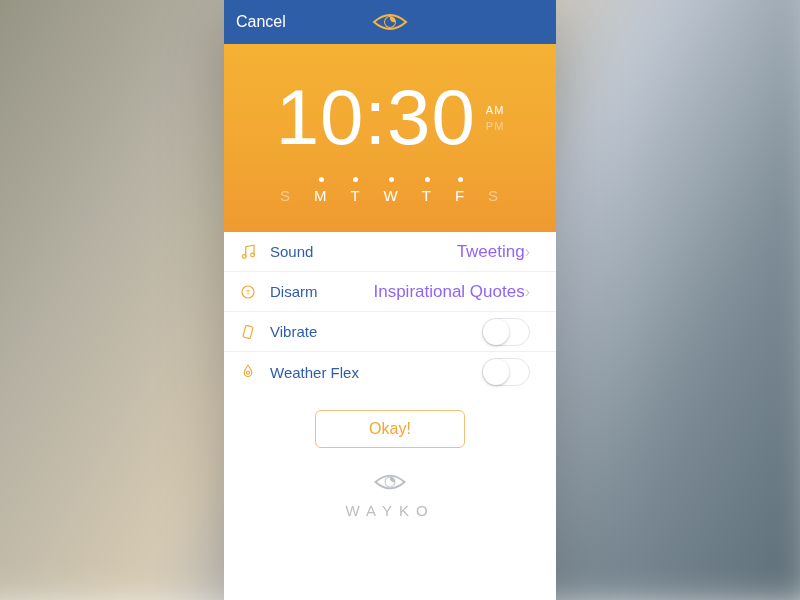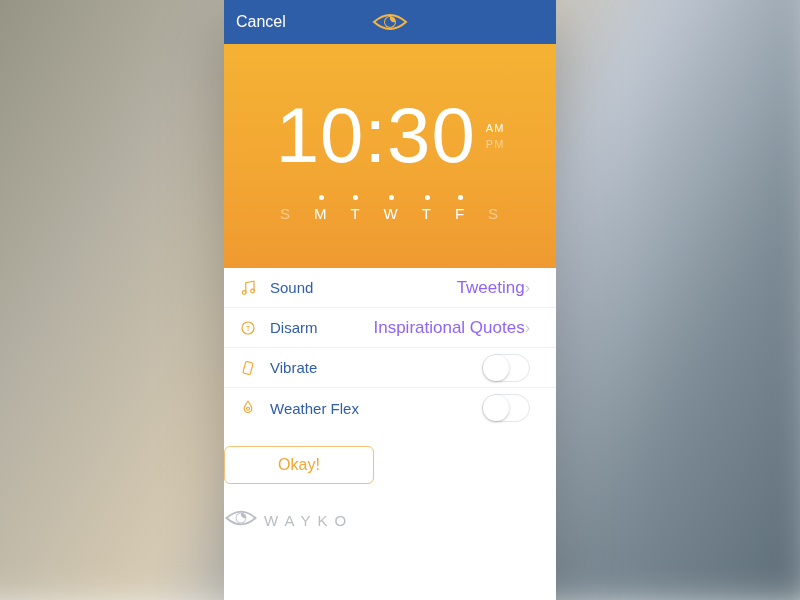--- a/index.html
+++ b/index.html
@@ -26,21 +26,21 @@
     position: relative;
   }
   .cancel {
     position: absolute; left: 12px; top: 0; height: 44px;
     display: flex; align-items: center;
     color: #ffffff; font-size: 16px; font-weight: 400;
     cursor: pointer;
   }
   .eye-logo svg { display: block; }
   .hero {
-    height: 224px;
+    height: 188px;
     background: linear-gradient(180deg, #f4b233 0%, #f3a733 55%, #ef9a30 100%);
     display: flex; flex-direction: column; align-items: center; justify-content: center;
     color: #ffffff;
     position: relative;
   }
   .time-row { display: flex; align-items: center; gap: 10px; }
   .time {
     font-size: 78px; font-weight: 200; letter-spacing: 1px;
   }
   .ampm { display: flex; flex-direction: column; gap: 4px; font-size: 11px; font-weight: 500; letter-spacing: 1px; }
@@ -72,30 +72,30 @@
   }
   .toggle .knob {
     width: 26px; height: 26px; border-radius: 50%;
     background: #ffffff; position: absolute; top: 0; left: 0;
     box-shadow: 0 1px 3px rgba(0,0,0,.25);
     transition: left .15s;
   }
   .toggle.on { background: #f6b440; border-color: #f6b440; }
   .toggle.on .knob { left: 20px; }
 
-  .okay-wrap { display: flex; padding: 18px 0 10px; }
+  .okay-wrap { display: flex; justify-content: center; padding: 18px 0 10px; }
   .okay {
     width: 150px; height: 38px;
     border: 1px solid #f3c07a; border-radius: 6px;
     background: #fff;
     color: #f3a733; font-size: 16px;
     display: flex; align-items: center; justify-content: center;
     cursor: pointer;
   }
-  .footer { display: flex; flex-direction: row; align-items: center; gap: 6px; margin-top: 14px; color: #b9bec5; }
+  .footer { display: flex; flex-direction: column; align-items: center; gap: 6px; margin-top: 14px; color: #b9bec5; }
   .footer .brand { letter-spacing: 7px; font-size: 15px; font-weight: 400; }
 </style>
 </head>
 <body>
 
 <div class="bg"></div>
 
 <div class="phone">
 
   <div class="navbar">

